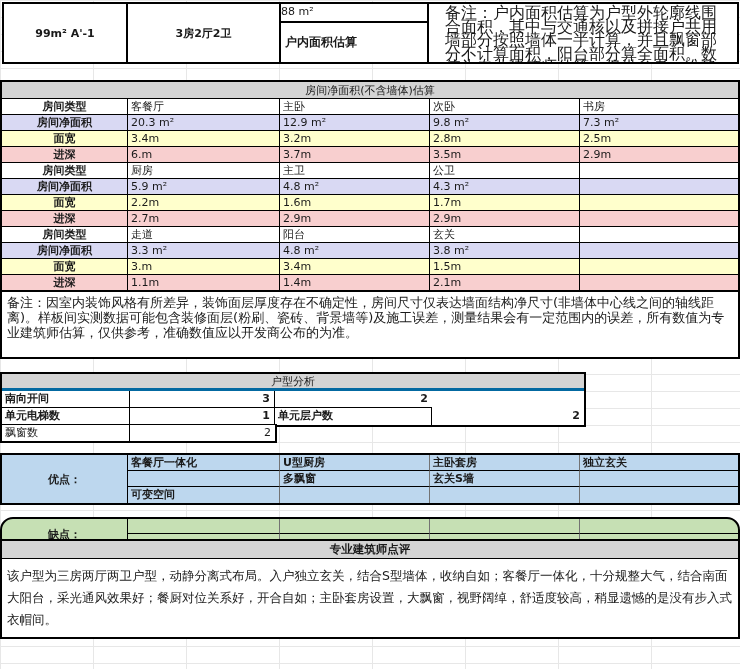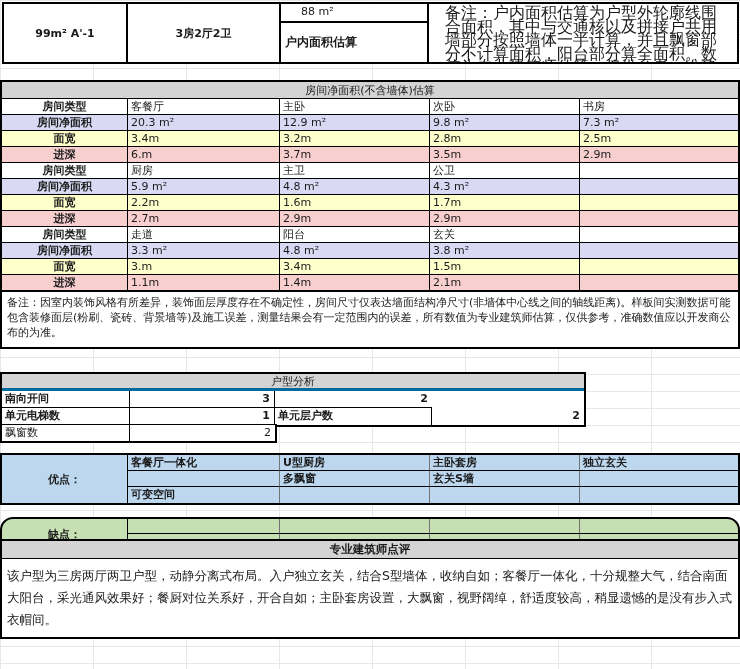--- a/index.html
+++ b/index.html
@@ -15,39 +15,39 @@
     font-size:11px;
   }
   .abs{position:absolute;box-sizing:border-box;}
 
   
   .top-table{top:2px;left:2px;width:737px;height:62px;border:2px solid #000;display:flex;background:#fff;}
   .top-cell{box-sizing:border-box;border-right:2px solid #000;display:flex;align-items:center;justify-content:center;}
   .tc-a{width:124px;font-weight:bold;}
   .tc-b{width:153px;font-weight:bold;}
   .tc-c{width:148px;flex-direction:column;align-items:stretch;justify-content:flex-start;}
-  .tc-c .c-top{height:19px;border-bottom:2px solid #000;padding:1px 20px;box-sizing:border-box;}
+  .tc-c .c-top{height:19px;border-bottom:2px solid #000;padding:1px 0;box-sizing:border-box;}
   .tc-c .c-bottom{flex:1;display:flex;align-items:center;padding:0 4px;font-weight:bold;font-size:12px;}
   .tc-d{flex:1;border-right:none;display:block;padding:2px 16px;font-size:16px;line-height:13.5px;overflow:hidden;}
 
   
   .room-table{top:80px;left:0;width:740px;border:2px solid #000;background:#fca5a5;}
   .sec-title{height:16px;background:#d4d4d4;border-bottom:1px solid #000;
     display:flex;align-items:center;justify-content:center;font-size:11px;}
   .trow{display:grid;grid-template-columns:126px 152px 150px 150px 158px;height:16px;}
   .trow .cell{box-sizing:border-box;border-right:1px solid #000;border-bottom:1px solid #000;
     line-height:15px;padding:0 0 0 3px;overflow:hidden;white-space:nowrap;}
   .trow .cell:last-child{border-right:none;}
   .trow .labelcell{font-weight:bold;text-align:center;padding:0;}
   .trow.type .cell{background:#ffffff;}
   .trow.area .cell{background:#d9d9f3;}
   .trow.width .cell{background:#ffffcc;}
   .trow.depth .cell{background:#f8cfcf;}
   .room-note{border-top:1px solid #000;background:#fff;padding:3px 5px;
-    font-size:11px;line-height:15px;height:56px;box-sizing:border-box;overflow:hidden;}
+    font-size:13px;line-height:15px;height:66px;box-sizing:border-box;overflow:hidden;}
 
   
   .analysis-table{top:372px;left:0;width:586px;border:2px solid #000;background:#fff;}
   .an-title{height:14px;background:#d4d4d4;border-bottom:3px solid #0369a1;
     display:flex;align-items:center;justify-content:center;}
   .an-row{display:grid;grid-template-columns:128px 145px 157px 152px;height:17px;}
   .an-row > div{box-sizing:border-box;border-right:1px solid #000;border-bottom:1px solid #000;line-height:16px;overflow:hidden;font-weight:bold;}
   .an-row > div:last-child{border-right:none;}
   .an-row > div:nth-last-child(-n+4){}
   .an-label{padding-left:3px;text-align:left;}

